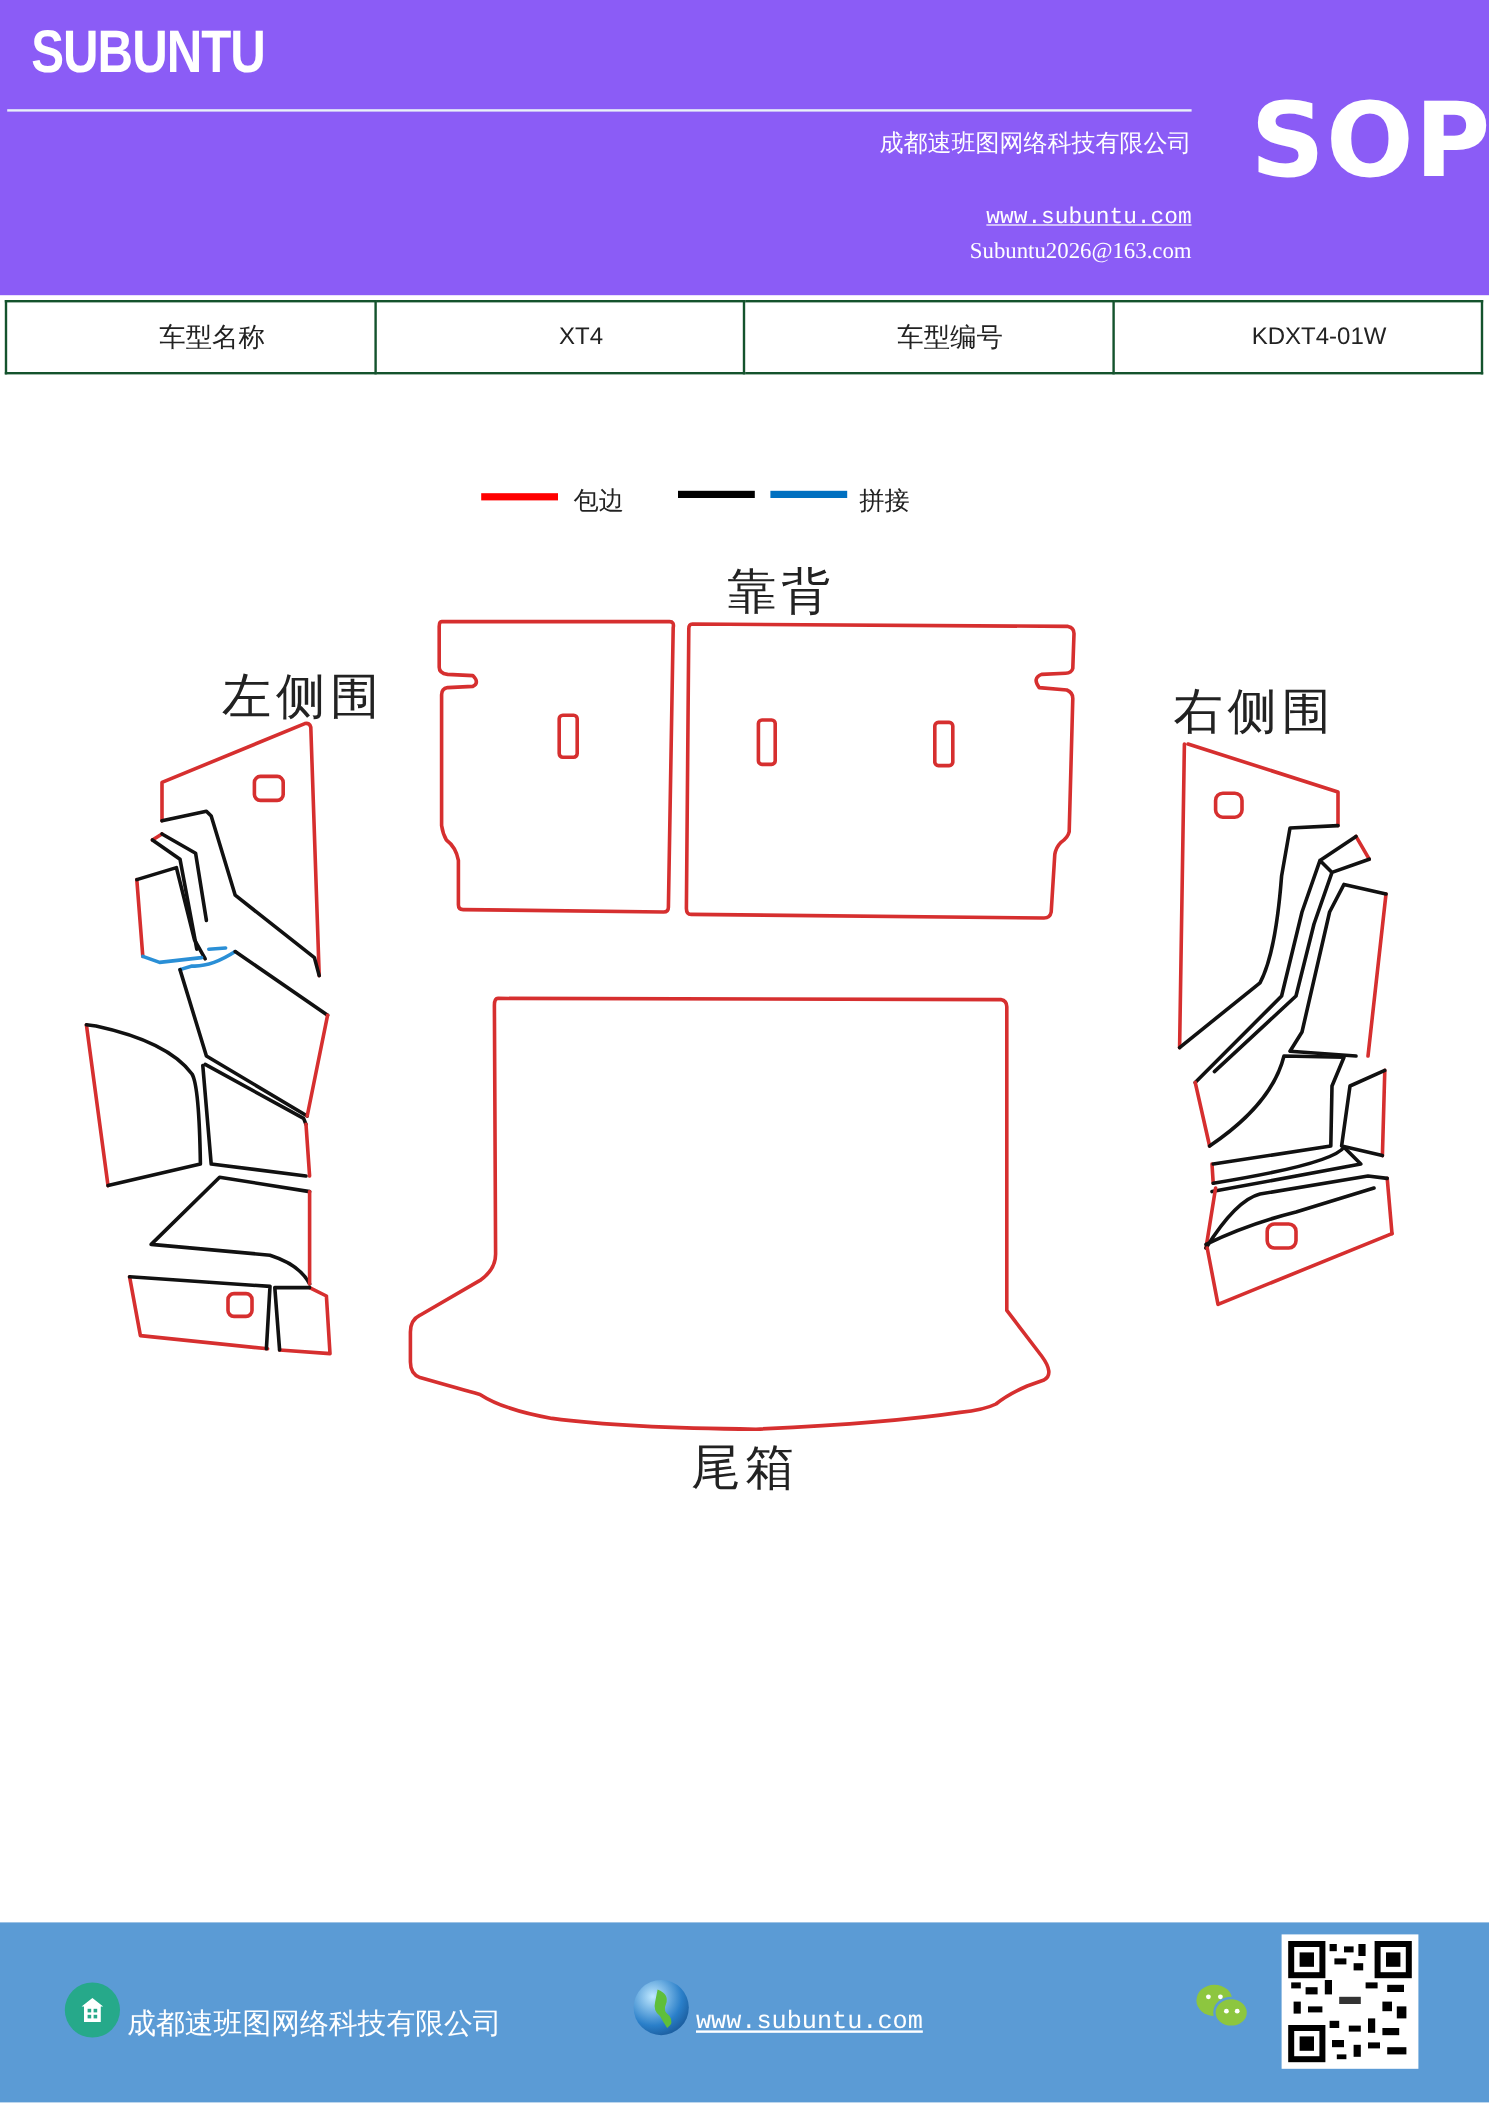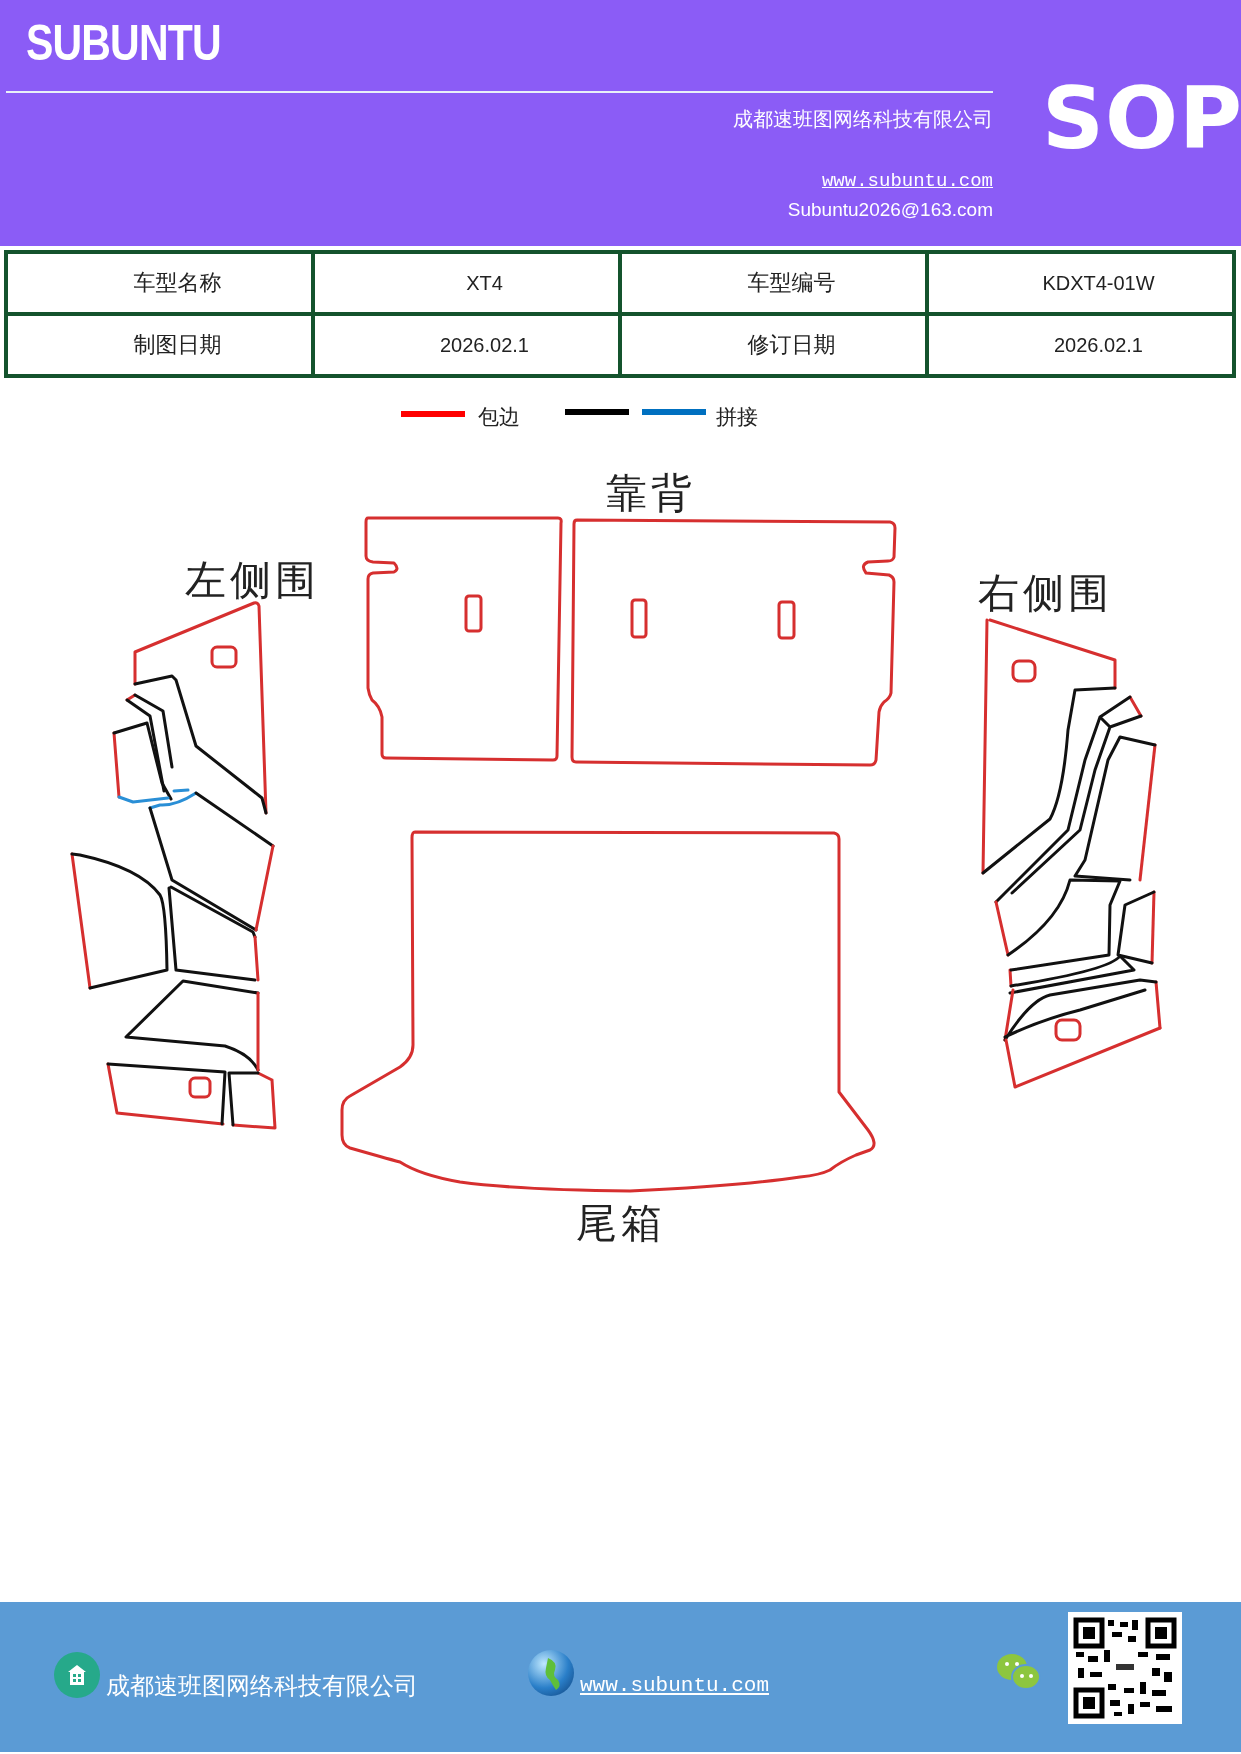--- a/index.html
+++ b/index.html
@@ -5,25 +5,25 @@
     html, body { margin: 0; padding: 0; }
     body { width: 1241px; height: 1754px; background: #ffffff; position: relative; overflow: hidden;
            font-family: "DejaVu Sans", sans-serif; }
     .header { position: absolute; left: 0; top: 0; width: 1241px; height: 246px; background: #8b5cf6; }
     .brand { position: absolute; left: 26px; top: 14px; font-family: "Liberation Sans", sans-serif; font-weight: bold;
              font-size: 50px; color: #fff; letter-spacing: -1px; transform: scaleX(0.82); transform-origin: left top; }
     .hdr-line { position: absolute; left: 6px; top: 91px; width: 987px; height: 2px; background: #e8f0f8; }
     .doc-title { position: absolute; left: 30px; top: 148px; font-size: 37px; color: #fff; font-family: "DejaVu Serif", serif; }
     .company { position: absolute; right: 248px; top: 106px; font-size: 20px; color: #fff; font-family: "DejaVu Serif", serif; }
     .site { position: absolute; right: 248px; top: 170px; font-size: 19px; color: #fff; font-family: "Liberation Mono", monospace; text-decoration: underline; }
-    .email { position: absolute; right: 248px; top: 199px; font-size: 19px; color: #fff; font-family: Liberation Sans, sans-serif; }
+    .email { position: absolute; right: 248px; top: 199px; font-size: 19px; color: #fff; font-family: Liberation Serif, serif; }
     .sop { position: absolute; left: 1042px; top: 68px; font-size: 86px; font-weight: bold; color: #fff; font-family: "DejaVu Sans", sans-serif; letter-spacing: 1px; }
 
     .info { position: absolute; left: 4px; top: 250px; width: 1232px; border-collapse: collapse; }
-    .info td { border: 4px solid #14532d; height: 56px; width: 25%; text-align: center; font-size: 22px; color: #222; padding-left: 37px; }
+    .info td { border: 2px solid #14532d; height: 56px; width: 25%; text-align: center; font-size: 22px; color: #222; padding-left: 37px; }
     .info td.val { font-family: "Liberation Sans", sans-serif; font-size: 20px; }
     .lg-line { position: absolute; height: 6px; }
     .lg-label { position: absolute; font-size: 21px; color: #222; top: 403px; }
 
     .label { position: absolute; font-size: 41px; color: #222; letter-spacing: 4px; }
     svg.diagram { position: absolute; left: 0; top: 0; }
 
     .footer { position: absolute; left: 0; top: 1602px; width: 1241px; height: 150px; background: #5b9bd5; }
     .f-company { position: absolute; left: 106px; top: 1670px; font-size: 24px; color: #fff; font-family: "DejaVu Serif", serif; }
     .f-site { position: absolute; left: 580px; top: 1674px; font-size: 21px; color: #fff; font-family: "Liberation Mono", monospace;
@@ -43,26 +43,20 @@
   <div class="sop">SOP</div>
 </div>
 
 <table class="info">
   <tbody>
       <tr>
     <td>车型名称</td>
     <td class="val">XT4</td>
     <td>车型编号</td>
     <td class="val">KDXT4-01W</td>
-  </tr>
-  <tr>
-    <td>制图日期</td>
-    <td class="val">2026.02.1</td>
-    <td>修订日期</td>
-    <td class="val">2026.02.1</td>
   </tr>
 </tbody>
   </table>
 
 <div class="lg-line" style="left:401px;top:411px;width:64px;background:#ff0000;"></div>
 <div class="lg-label" style="left:478px;">包边</div>
 <div class="lg-line" style="left:565px;top:409px;width:64px;background:#000;"></div>
 <div class="lg-line" style="left:642px;top:409px;width:64px;background:#0070c0;"></div>
 <div class="lg-label" style="left:716px;">拼接</div>
 

